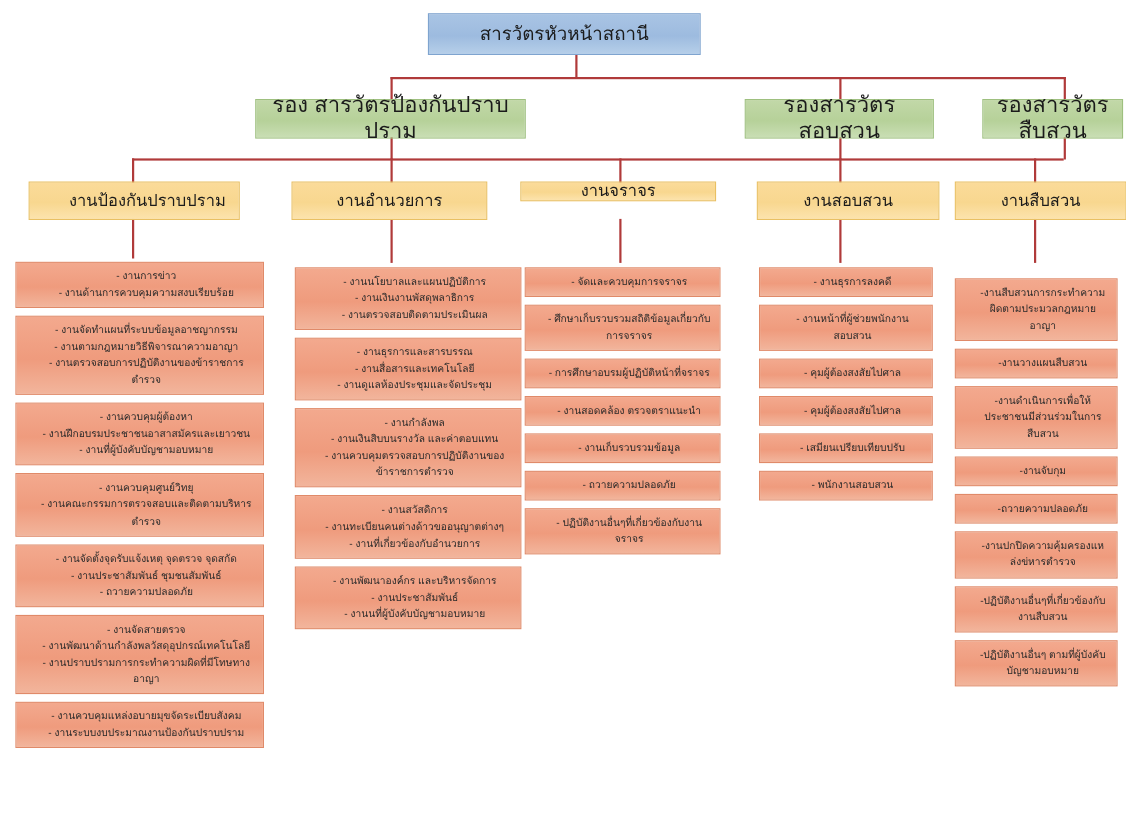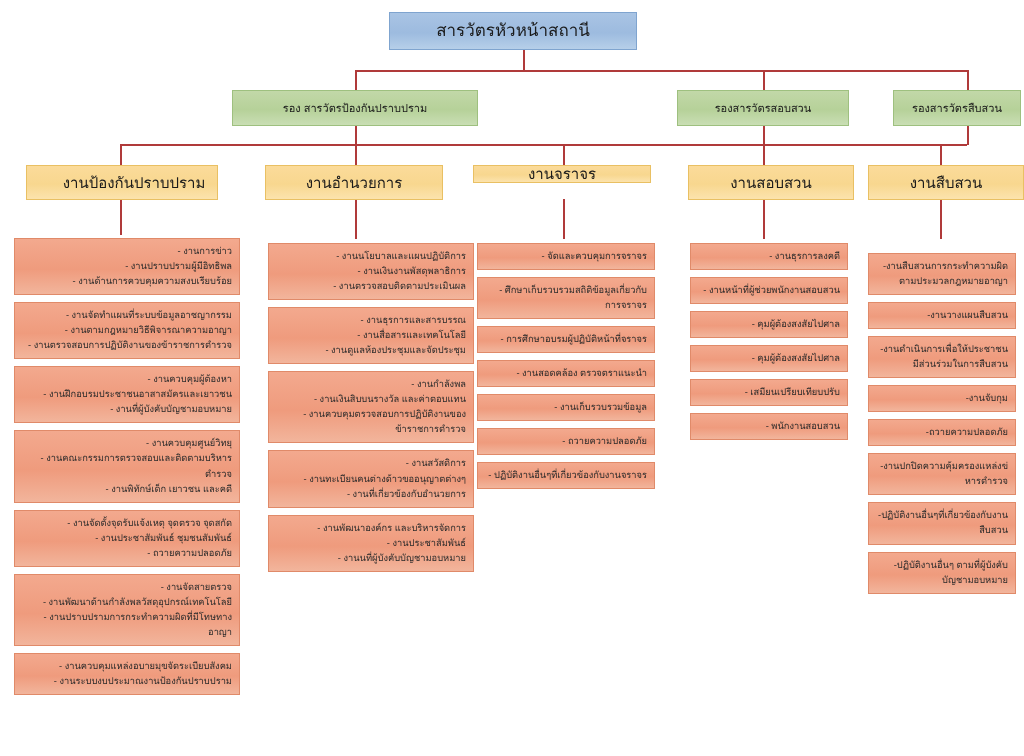--- a/index.html
+++ b/index.html
@@ -30,41 +30,41 @@
   .node-root{
     background:linear-gradient(180deg,#a9c4e4 0%,#9dbbdf 55%,#b6cfe9 100%);
     border:1px solid #7fa4cf;
     color:#1b1b1b;
     font-size:17px;
   }
   .node-deputy{
     background:linear-gradient(180deg,#c2d8a8 0%,#b6d199 55%,#c9deb4 100%);
     border:1px solid #9ec07f;
     color:#1b1b1b;
-    font-size:11px;
+    font-size:20px;
   }
   .node-div{
     background:linear-gradient(180deg,#fbdb9a 0%,#f8d78f 55%,#fce3ad 100%);
     border:1px solid #e9c063;
     color:#1b1b1b;
     font-size:15px;
   }
 
   
   .col{position:absolute;box-sizing:border-box;}
   .detail{
     box-sizing:border-box;
     background:linear-gradient(180deg,#f3a98e 0%,#ef9b7d 55%,#f2b59c 100%);
     border:1px solid #e08a69;
     color:#2a2a2a;
     font-size:9.3px;
     line-height:1.62;
-    padding:5px 7px 5px 7px;
+    padding:5px 7px 5px 19px;
     margin-bottom:7px;
-    text-align:right;
+    text-align:center;
   }
   .detail .li{display:block;white-space:normal;}
 </style>
 </head>
 <body>
 
 <div id="chart">
 
   <div class="line vline" style="left:523px;top:49px;width:2px;height:22px;"></div>
 
@@ -118,37 +118,35 @@
   <div class="node node-div" style="left:688px;top:165px;width:166px;height:35px;">
     <span>งานสอบสวน</span>
   </div>
   <div class="node node-div" style="left:868px;top:165px;width:156px;height:35px;">
     <span>งานสืบสวน</span>
   </div>
 
   <div class="col" id="col-0" style="left:14px;top:238px;width:226px;">
       <div class="detail">
         <span class="li">- งานการข่าว</span>
-        <span class="li">- งานปราบปรามผู้มีอิทธิพล</span>
         <span class="li">- งานด้านการควบคุมความสงบเรียบร้อย</span>
       </div>
       <div class="detail">
         <span class="li">- งานจัดทำแผนที่ระบบข้อมูลอาชญากรรม</span>
         <span class="li">- งานตามกฎหมายวิธีพิจารณาความอาญา</span>
         <span class="li">- งานตรวจสอบการปฏิบัติงานของข้าราชการตำรวจ</span>
       </div>
       <div class="detail">
         <span class="li">- งานควบคุมผู้ต้องหา</span>
         <span class="li">- งานฝึกอบรมประชาชนอาสาสมัครและเยาวชน</span>
         <span class="li">- งานที่ผู้บังคับบัญชามอบหมาย</span>
       </div>
       <div class="detail">
         <span class="li">- งานควบคุมศูนย์วิทยุ</span>
         <span class="li">- งานคณะกรรมการตรวจสอบและติดตามบริหารตำรวจ</span>
-        <span class="li">- งานพิทักษ์เด็ก เยาวชน และคดี</span>
       </div>
       <div class="detail">
         <span class="li">- งานจัดตั้งจุดรับแจ้งเหตุ จุดตรวจ จุดสกัด</span>
         <span class="li">- งานประชาสัมพันธ์ ชุมชนสัมพันธ์</span>
         <span class="li">- ถวายความปลอดภัย</span>
       </div>
       <div class="detail">
         <span class="li">- งานจัดสายตรวจ</span>
         <span class="li">- งานพัฒนาด้านกำลังพลวัสดุอุปกรณ์เทคโนโลยี</span>
         <span class="li">- งานปราบปรามการกระทำความผิดที่มีโทษทางอาญา</span>

